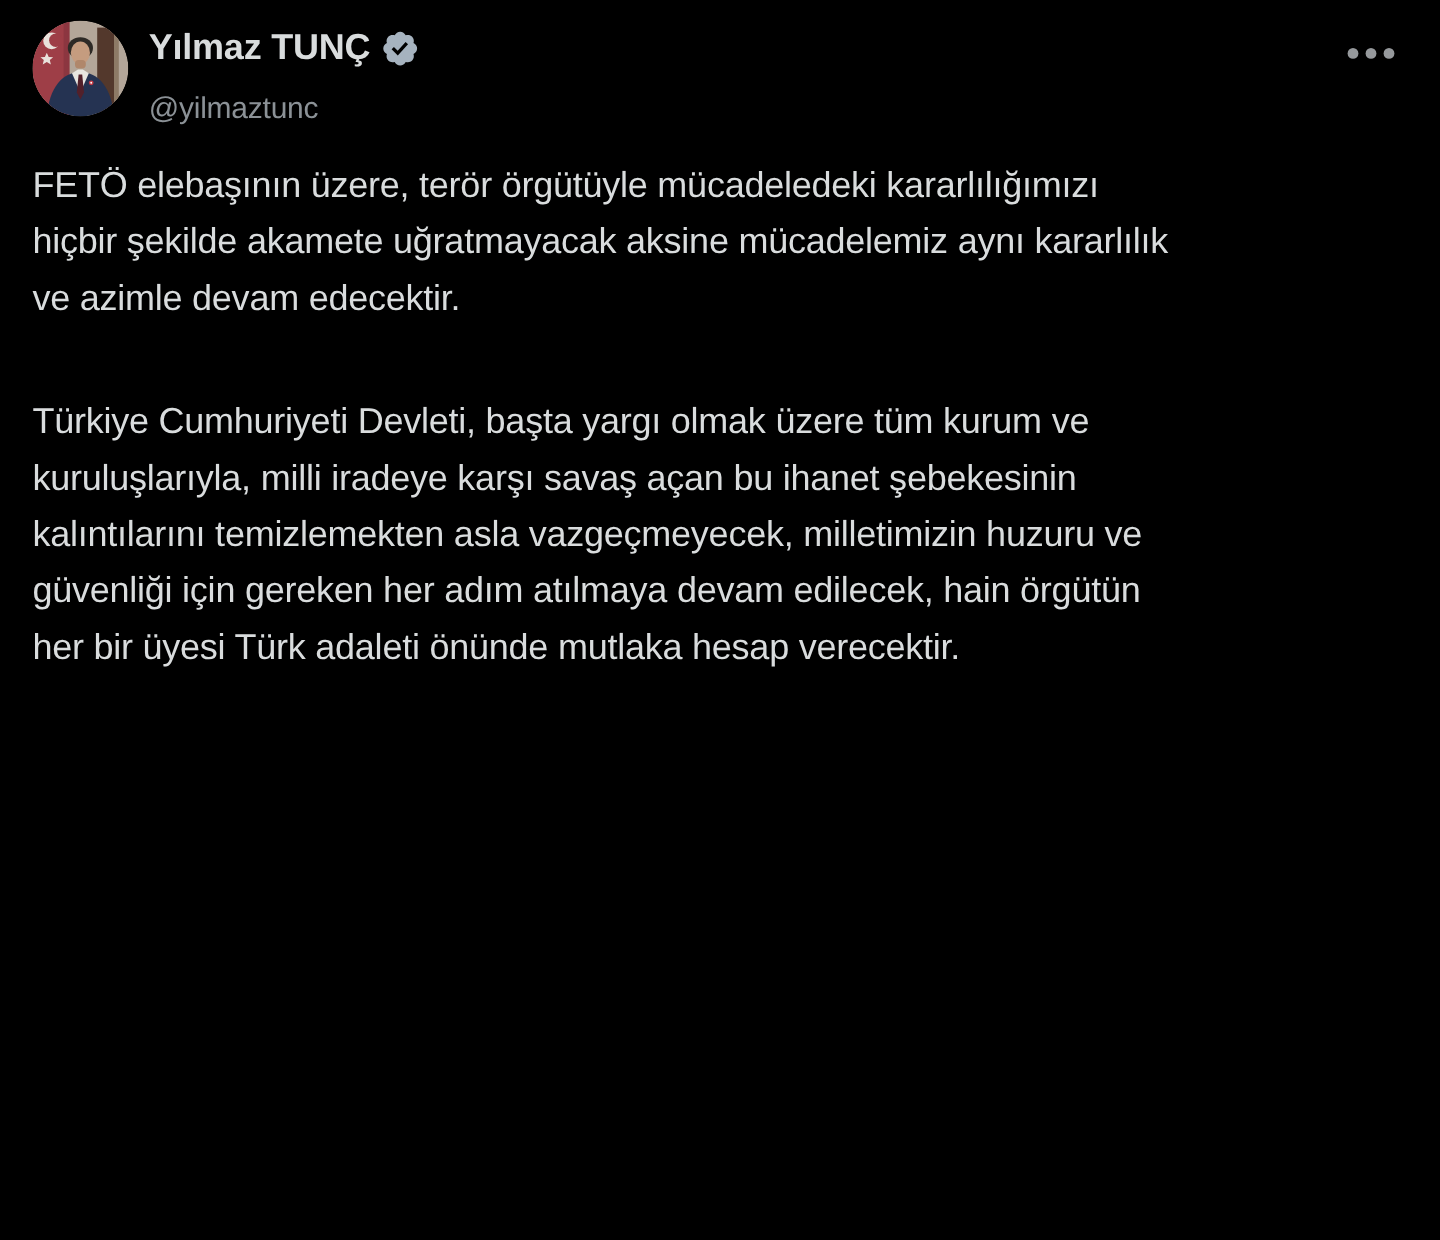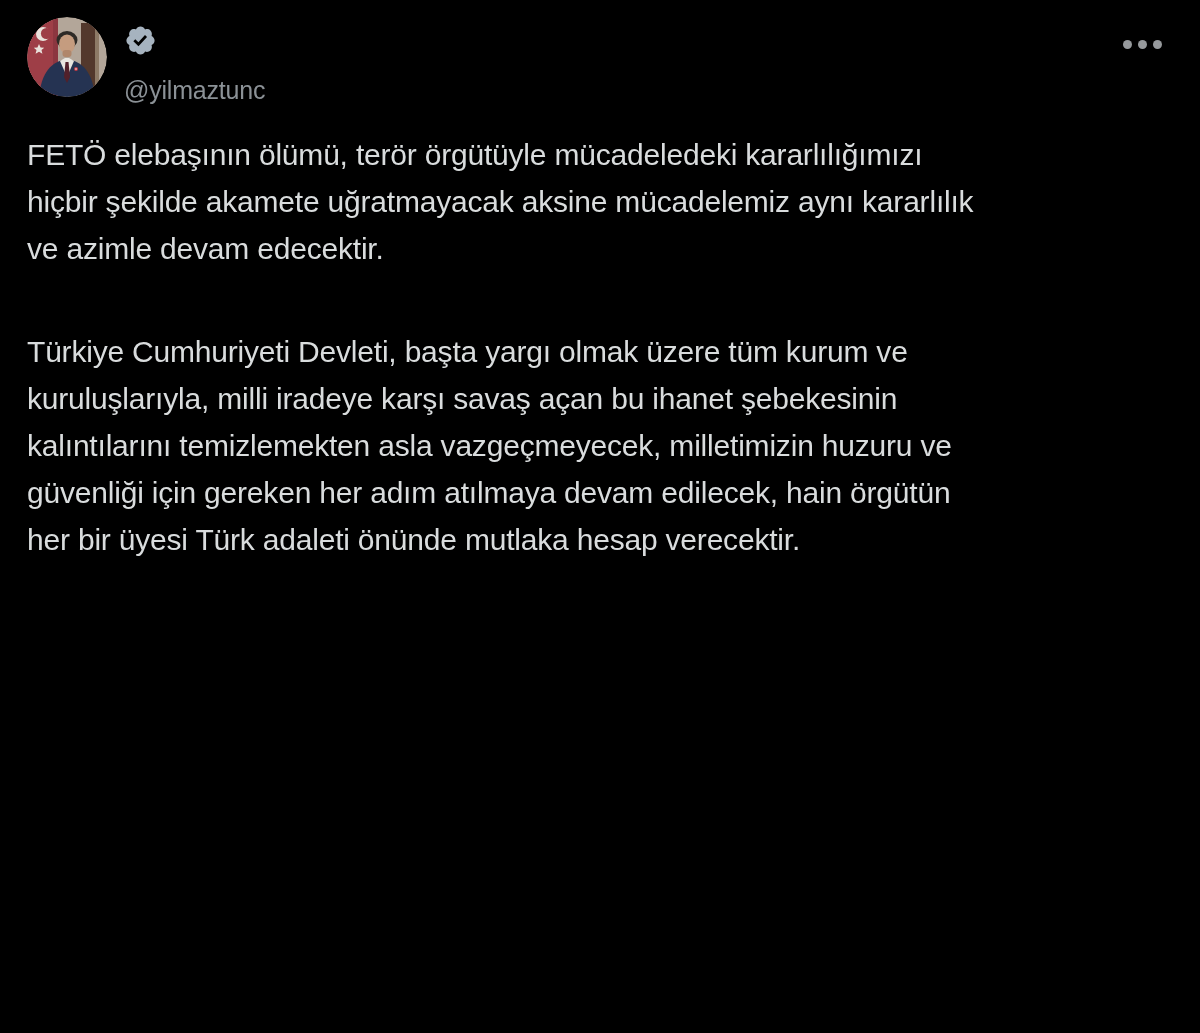--- a/index.html
+++ b/index.html
@@ -119,39 +119,40 @@
           <path d="M33,44 L40,60 L47,44 L42,41 L38,41 Z" fill="#e8e6e0"></path>
           <path d="M38.5,45 L41.5,45 L43,60 L40,66 L37,60 Z" fill="#52202a"></path>
           <circle cx="49" cy="52" r="2" fill="#c23b45"></circle>
           <circle cx="49" cy="52" r="0.8" fill="#ffffff"></circle>
         </g>
       </svg>
     </div>
 
     <div class="user-info">
       <div class="name-row">
+        <span class="display-name">Yılmaz TUNÇ</span>
         <span class="verified-badge">
           <svg width="33" height="33" viewBox="0 0 24 24">
             <path fill="var(--badge)" fill-rule="evenodd" d="M22.25 12c0-1.43-.88-2.67-2.19-3.34.46-1.39.2-2.9-.81-3.91s-2.52-1.27-3.91-.81c-.66-1.31-1.91-2.19-3.34-2.19s-2.67.88-3.33 2.19c-1.4-.46-2.91-.2-3.92.81s-1.26 2.52-.8 3.91c-1.31.67-2.2 1.91-2.2 3.34s.89 2.67 2.2 3.34c-.46 1.39-.21 2.9.8 3.91s2.52 1.26 3.91.81c.67 1.31 1.91 2.19 3.34 2.19s2.68-.88 3.34-2.19c1.39.45 2.9.2 3.91-.81s1.27-2.52.81-3.91c1.31-.67 2.19-1.91 2.19-3.34zm-11.71 4.2L6.8 12.46l1.41-1.42 2.26 2.26 4.8-5.23 1.47 1.36-6.2 6.77z"></path>
           </svg>
         </span>
       </div>
       <div class="handle">@yilmaztunc</div>
     </div>
 
     <div class="more-button" title="">
       <span class="dot"></span>
       <span class="dot"></span>
       <span class="dot"></span>
     </div>
 
   </header>
 
   <div class="tweet-body">
-    <p>FETÖ elebaşının ölümü, terör örgütüyle mücadeledeki kararlılığımızı
+    <p>FETÖ elebaşının üzere, terör örgütüyle mücadeledeki kararlılığımızı
 hiçbir şekilde akamete uğratmayacak aksine mücadelemiz aynı kararlılık
 ve azimle devam edecektir.</p>
     <p>Türkiye Cumhuriyeti Devleti, başta yargı olmak üzere tüm kurum ve
 kuruluşlarıyla, milli iradeye karşı savaş açan bu ihanet şebekesinin
 kalıntılarını temizlemekten asla vazgeçmeyecek, milletimizin huzuru ve
 güvenliği için gereken her adım atılmaya devam edilecek, hain örgütün
 her bir üyesi Türk adaleti önünde mutlaka hesap verecektir.</p>
   </div>
 
 </article>

